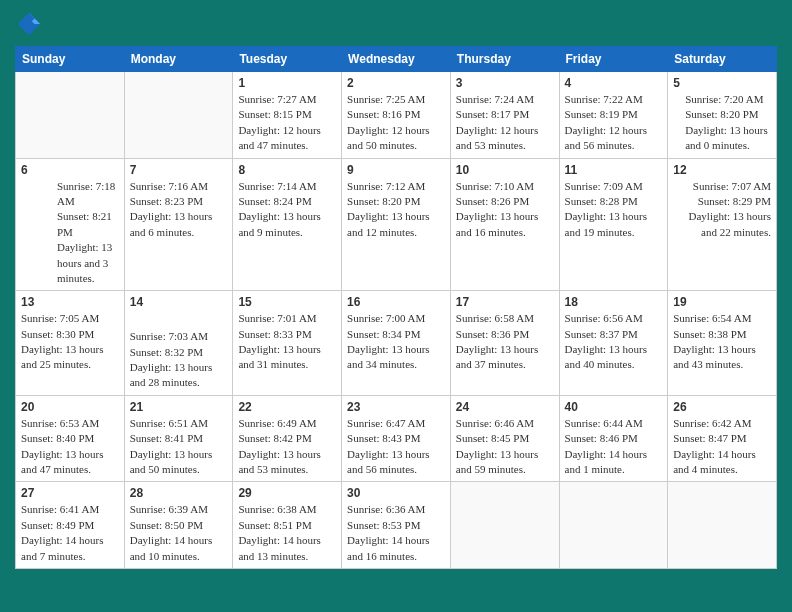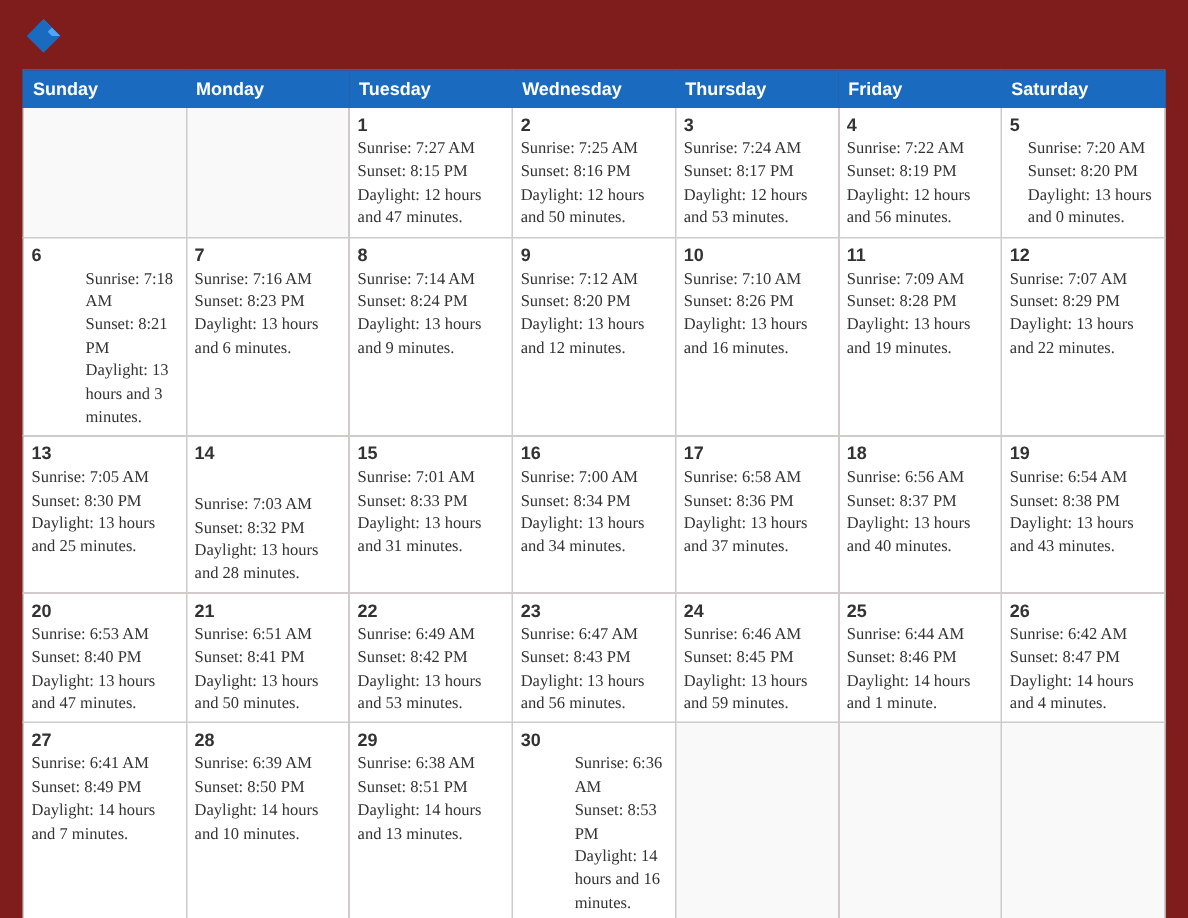--- a/index.html
+++ b/index.html
@@ -6,21 +6,21 @@
     body {
       font-family: Arial, sans-serif;
       background: #fff;
       width: 792px;
       height: 612px;
       overflow: hidden;
     }
     .page {
       width: 792px;
       height: 612px;
-      background: #7f1d1d;
+      background: #0f766e;
       padding: 10px 15px;
     }
     .header {
       display: flex;
       justify-content: space-between;
       align-items: flex-start;
       margin-bottom: 8px;
     }
     .logo {
       display: flex;
@@ -198,21 +198,21 @@
 Daylight: 13 hours and 16 minutes.</div>
           </td>
           <td>
             <span class="day-num">11</span>
             <div class="day-info" style="white-space: pre-line;">Sunrise: 7:09 AM
 Sunset: 8:28 PM
 Daylight: 13 hours and 19 minutes.</div>
           </td>
           <td>
             <span class="day-num">12</span>
-            <div class="day-info" style="white-space: pre-line;">Sunrise: 7:07 AM
+            <div class="day-info" style="white-space: pre-line; text-align: right;">Sunrise: 7:07 AM
 Sunset: 8:29 PM
 Daylight: 13 hours and 22 minutes.</div>
           </td>
         </tr>
         <tr>
           <td>
             <span class="day-num">13</span>
             <div class="day-info" style="white-space: pre-line;">Sunrise: 7:05 AM
 Sunset: 8:30 PM
 Daylight: 13 hours and 25 minutes.</div>
@@ -279,21 +279,21 @@
 Sunset: 8:43 PM
 Daylight: 13 hours and 56 minutes.</div>
           </td>
           <td>
             <span class="day-num">24</span>
             <div class="day-info" style="white-space: pre-line;">Sunrise: 6:46 AM
 Sunset: 8:45 PM
 Daylight: 13 hours and 59 minutes.</div>
           </td>
           <td>
-            <span class="day-num">25</span>
+            <span class="day-num">40</span>
             <div class="day-info" style="white-space: pre-line;">Sunrise: 6:44 AM
 Sunset: 8:46 PM
 Daylight: 14 hours and 1 minute.</div>
           </td>
           <td>
             <span class="day-num">26</span>
             <div class="day-info" style="white-space: pre-line;">Sunrise: 6:42 AM
 Sunset: 8:47 PM
 Daylight: 14 hours and 4 minutes.</div>
           </td>
@@ -312,21 +312,21 @@
 Daylight: 14 hours and 10 minutes.</div>
           </td>
           <td>
             <span class="day-num">29</span>
             <div class="day-info" style="white-space: pre-line;">Sunrise: 6:38 AM
 Sunset: 8:51 PM
 Daylight: 14 hours and 13 minutes.</div>
           </td>
           <td>
             <span class="day-num">30</span>
-            <div class="day-info" style="white-space: pre-line; margin-left: 36px;">Sunrise: 6:36 AM
+            <div class="day-info" style="white-space: pre-line;">Sunrise: 6:36 AM
 Sunset: 8:53 PM
 Daylight: 14 hours and 16 minutes.</div>
           </td>
           <td class="empty"></td>
           <td class="empty"></td>
           <td class="empty"></td>
         </tr>
       </tbody>
   </table>
 </div>

